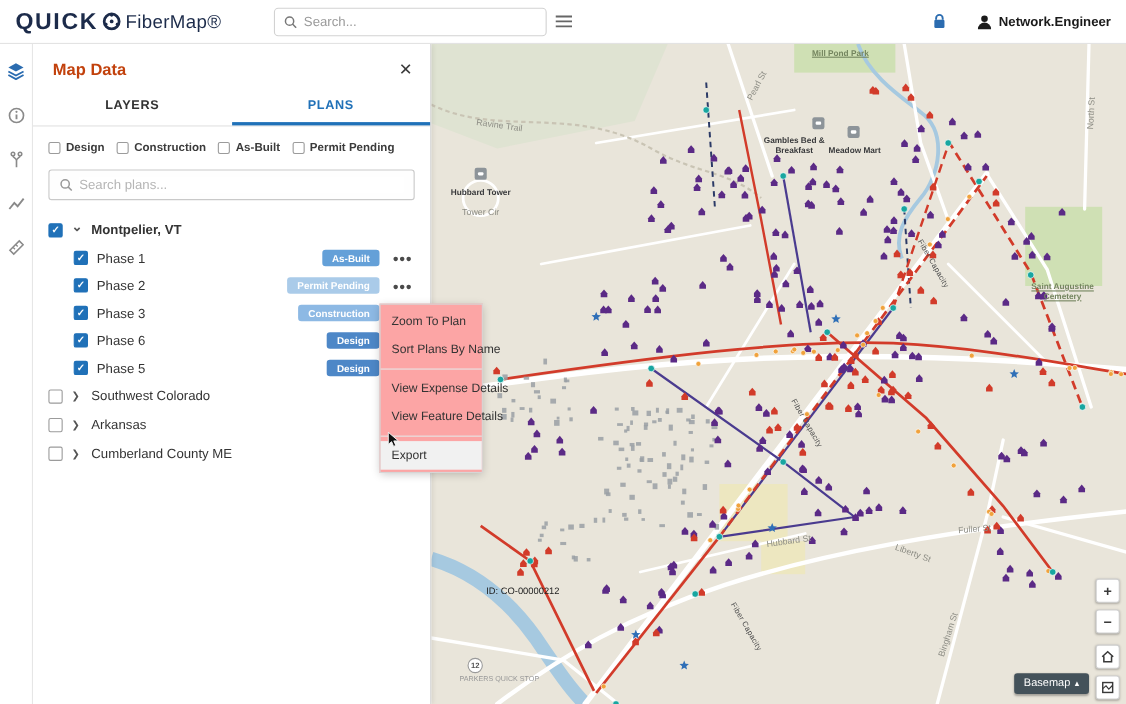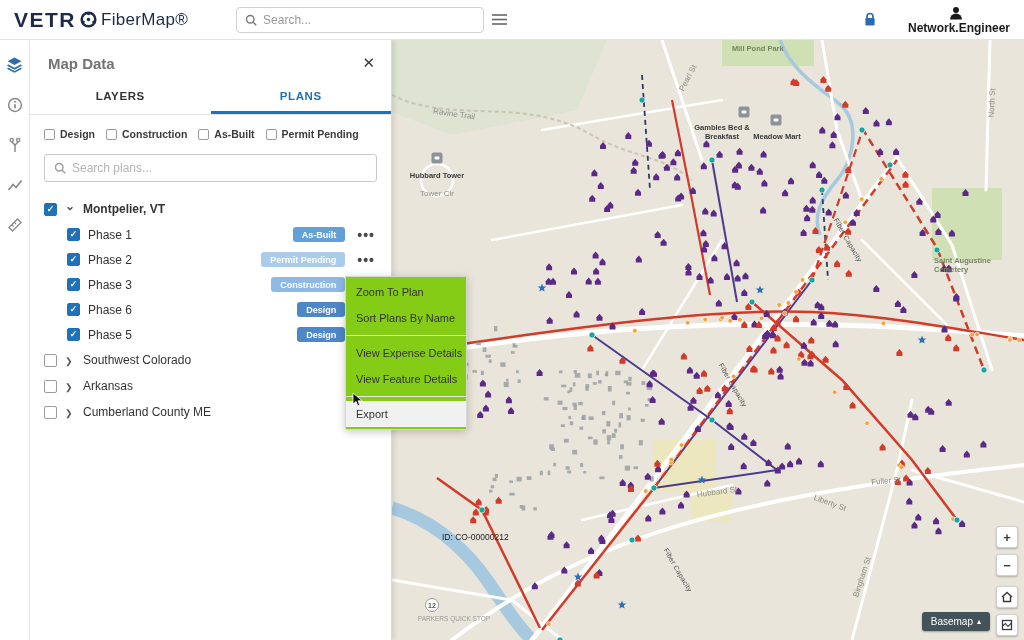--- a/index.html
+++ b/index.html
@@ -11,31 +11,31 @@
   .logo-brand { font-size:21px; font-weight:700; color:#1c2b4a; letter-spacing:1.5px; }
   .logo-icon { width:17px; height:17px; margin:0 2px; }
   .logo-product { font-size:17px; font-weight:500; color:#1c2b4a; letter-spacing:.3px; }
   .searchbox { margin-left:48px; width:248px; height:26px; border:1px solid #d2d2d2; border-radius:4px; display:flex; align-items:center; gap:6px; padding:0 8px; background:#fff; }
   .searchbox input { border:none; outline:none; flex:1; font-size:12px; color:#c2410c; font-family:inherit; }
   .searchbox input::placeholder { color:#9a9a9a; }
   .icon-btn { background:none; border:none; cursor:pointer; display:flex; align-items:center; }
   .hamburger { margin-left:8px; }
   .topbar-right { margin-left:auto; display:flex; align-items:center; gap:26px; }
   .username { font-size:12px; font-weight:600; color:#1a1a1a; margin-left:5px; }
-  .user-chip { display:flex; align-items:center;flex-direction:column; }
+  .user-chip { display:flex; align-items:center; }
 
   
   .body { display:flex; height:600px; }
   .rail { width:30px; background:#fff; border-right:1px solid #e6e6e6; display:flex; flex-direction:column; align-items:center; padding-top:16px; gap:24px; z-index:5; }
   .rail .icon-btn svg { display:block; }
 
   
   .panel { width:362px; background:#fff; border-right:1px solid #d8d8d8; box-shadow:2px 0 5px rgba(0,0,0,.10); display:flex; flex-direction:column; z-index:4; }
   .panel-head { display:flex; justify-content:space-between; align-items:center; padding:14px 16px 10px 18px; }
-  .panel-title { font-size:15px; font-weight:700; color:#737373; }
+  .panel-title { font-size:15px; font-weight:700; color:#c2410c; }
   .panel-close { font-size:15px; color:#3a3a3a; background:none; border:none; cursor:pointer; }
   .tabs { display:flex; border-bottom:1px solid #e2e2e2; }
   .tab { flex:1; text-align:center; padding:8px 0 9px; font-size:11.5px; font-weight:700; letter-spacing:.6px; color:#333; border-bottom:3px solid transparent; cursor:pointer; }
   .tab.active { color:#2071b8; border-bottom-color:#2071b8; }
   .filters { display:flex; align-items:center; gap:11px; padding:13px 14px 4px 14px; }
   .filter { display:flex; align-items:center; gap:5px; font-size:10.5px; font-weight:700; color:#3b3b3b; cursor:pointer; }
   .cb { width:13px; height:13px; border:1.5px solid #9b9b9b; border-radius:2px; background:#fff; display:inline-flex; align-items:center; justify-content:center; flex:none; cursor:pointer; }
   .cb.sm { width:11px; height:11px; }
   .cb.checked { background:#2071b8; border-color:#2071b8; }
   .cb.checked::after { content:"✓"; color:#fff; font-size:9px; font-weight:700; line-height:1; }
@@ -53,45 +53,45 @@
   .tree-child { display:flex; align-items:center; gap:8px; padding:5px 12px 5px 37px; cursor:pointer; }
   .tree-child .tree-label { flex:1; }
   .badge { color:#fff; font-size:9px; font-weight:600; padding:2.5px 9px; border-radius:3px; white-space:nowrap; }
   .dots { color:#4a4a4a; font-size:14px; font-weight:700; padding:0 4px; letter-spacing:1px; cursor:pointer; line-height:10px; }
 
   
   .map { position:relative; flex:1; background:#e9e5da; overflow:hidden; cursor:grab; }
   .map svg.base { position:absolute; left:0; top:0; }
   .mlabel { position:absolute; font-size:8px; color:#8d8d85; white-space:nowrap; transform:translate(-50%,-50%); pointer-events:none; }
   .mlabel.poi { color:#38393b; font-weight:700; text-align:center; white-space:normal; width:72px; line-height:1.15; font-size:7.5px; }
-  .mlabel.park { color:#74855f; font-weight:600; white-space:normal; width:64px; font-size:7.5px; }
+  .mlabel.park { color:#74855f; font-weight:600; text-align:center; white-space:normal; width:64px; font-size:7.5px;text-decoration:underline; }
   .mlabel.fiber { color:#4d4d4d; font-size:7px; letter-spacing:.3px; }
   .mlabel.fid { color:#222; font-size:8.5px; }
   .poi-ic { position:absolute; width:11px; height:11px; background:#8d9499; border-radius:2px; transform:translate(-50%,-50%); display:flex; align-items:center; justify-content:center; }
   .poi-ic::after { content:""; width:5px; height:3px; background:#fff; border-radius:1px; }
   .shield { position:absolute; width:14px; height:14px; border:1.5px solid #9a9a9a; border-radius:50%; background:#fff; color:#555; font-size:7px; font-weight:700; display:flex; align-items:center; justify-content:center; transform:translate(-50%,-50%); }
 
   .map-btn { position:absolute; width:22px; height:22px; background:#fff; border:1px solid #cfcfcf; border-radius:3px; box-shadow:0 1px 2px rgba(0,0,0,.25); display:flex; align-items:center; justify-content:center; font-size:13px; font-weight:700; color:#3a3a3a; cursor:pointer; }
   .basemap-btn { position:absolute; right:34px; bottom:9px; background:#44525a; color:#fff; font-size:10px; border:none; border-radius:3px; padding:4px 9px; display:flex; align-items:center; gap:4px; cursor:pointer; box-shadow:0 1px 2px rgba(0,0,0,.3); }
   .basemap-btn::after { content:"▴"; font-size:8px; }
 
   
-  .context-menu { position:absolute; left:345px; top:276px; width:122px; background:#84cc16; border:1px solid #d6d6d6; box-shadow:0 2px 8px rgba(0,0,0,.22); z-index:10; padding:2px 0; }
+  .context-menu { position:absolute; left:345px; top:276px; width:94px; background:#fca5a5; border:1px solid #d6d6d6; box-shadow:0 2px 8px rgba(0,0,0,.22); z-index:10; padding:2px 0; }
   .cm-item { font-size:11px; color:#333; padding:7px 10px; white-space:nowrap; cursor:pointer; }
   .cm-item.hover { background:#f1f1f1; }
   .cm-div { border-top:1px solid #e6e6e6; margin:4px 0; }
 
   .cursor { position:absolute; left:352px; top:392px; z-index:20; pointer-events:none; }
 </style>
 </head>
 <body>
 
 <header class="topbar">
   <div class="logo">
-    <span class="logo-brand">VETR</span>
+    <span class="logo-brand">QUICK</span>
     <svg class="logo-icon" viewBox="0 0 20 20">
       <circle cx="10" cy="10" r="8" fill="none" stroke="#1c2b4a" stroke-width="3"></circle>
       <circle cx="10" cy="10" r="2" fill="#1c2b4a"></circle>
       <circle cx="10" cy="3.5" r="1.6" fill="#1c2b4a"></circle>
       <circle cx="16" cy="13" r="1.6" fill="#1c2b4a"></circle>
       <circle cx="4" cy="13" r="1.6" fill="#1c2b4a"></circle>
     </svg>
     <span class="logo-product">FiberMap®</span>
   </div>
   <div class="searchbox">

